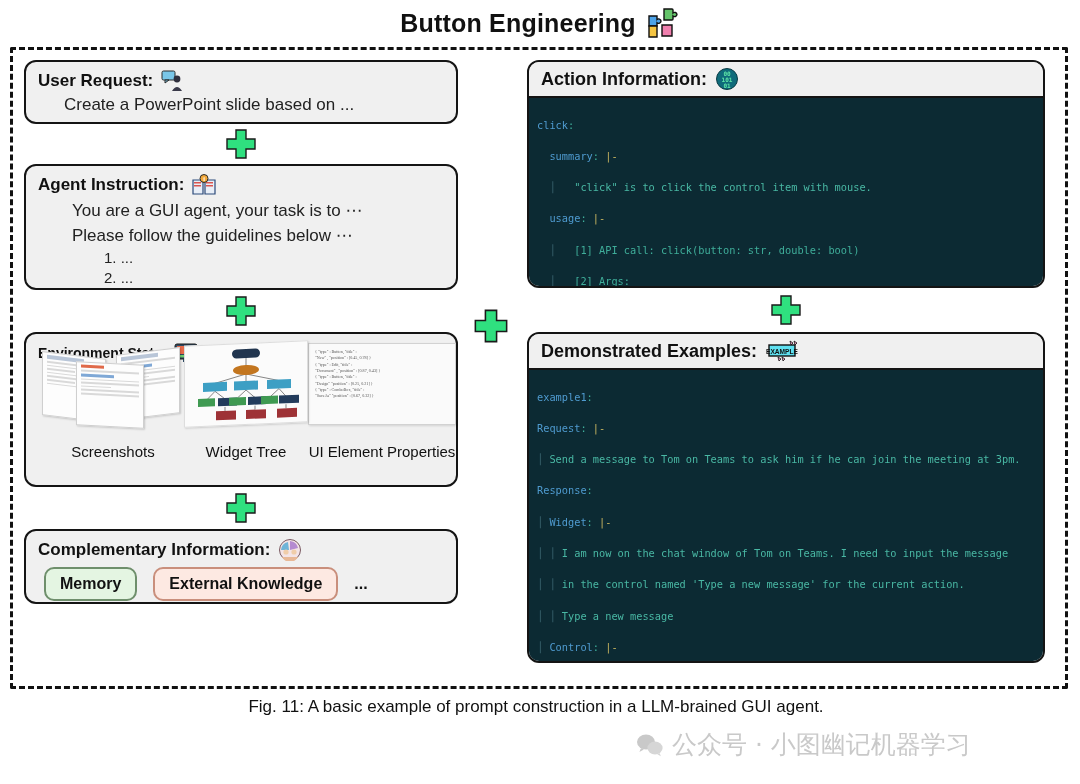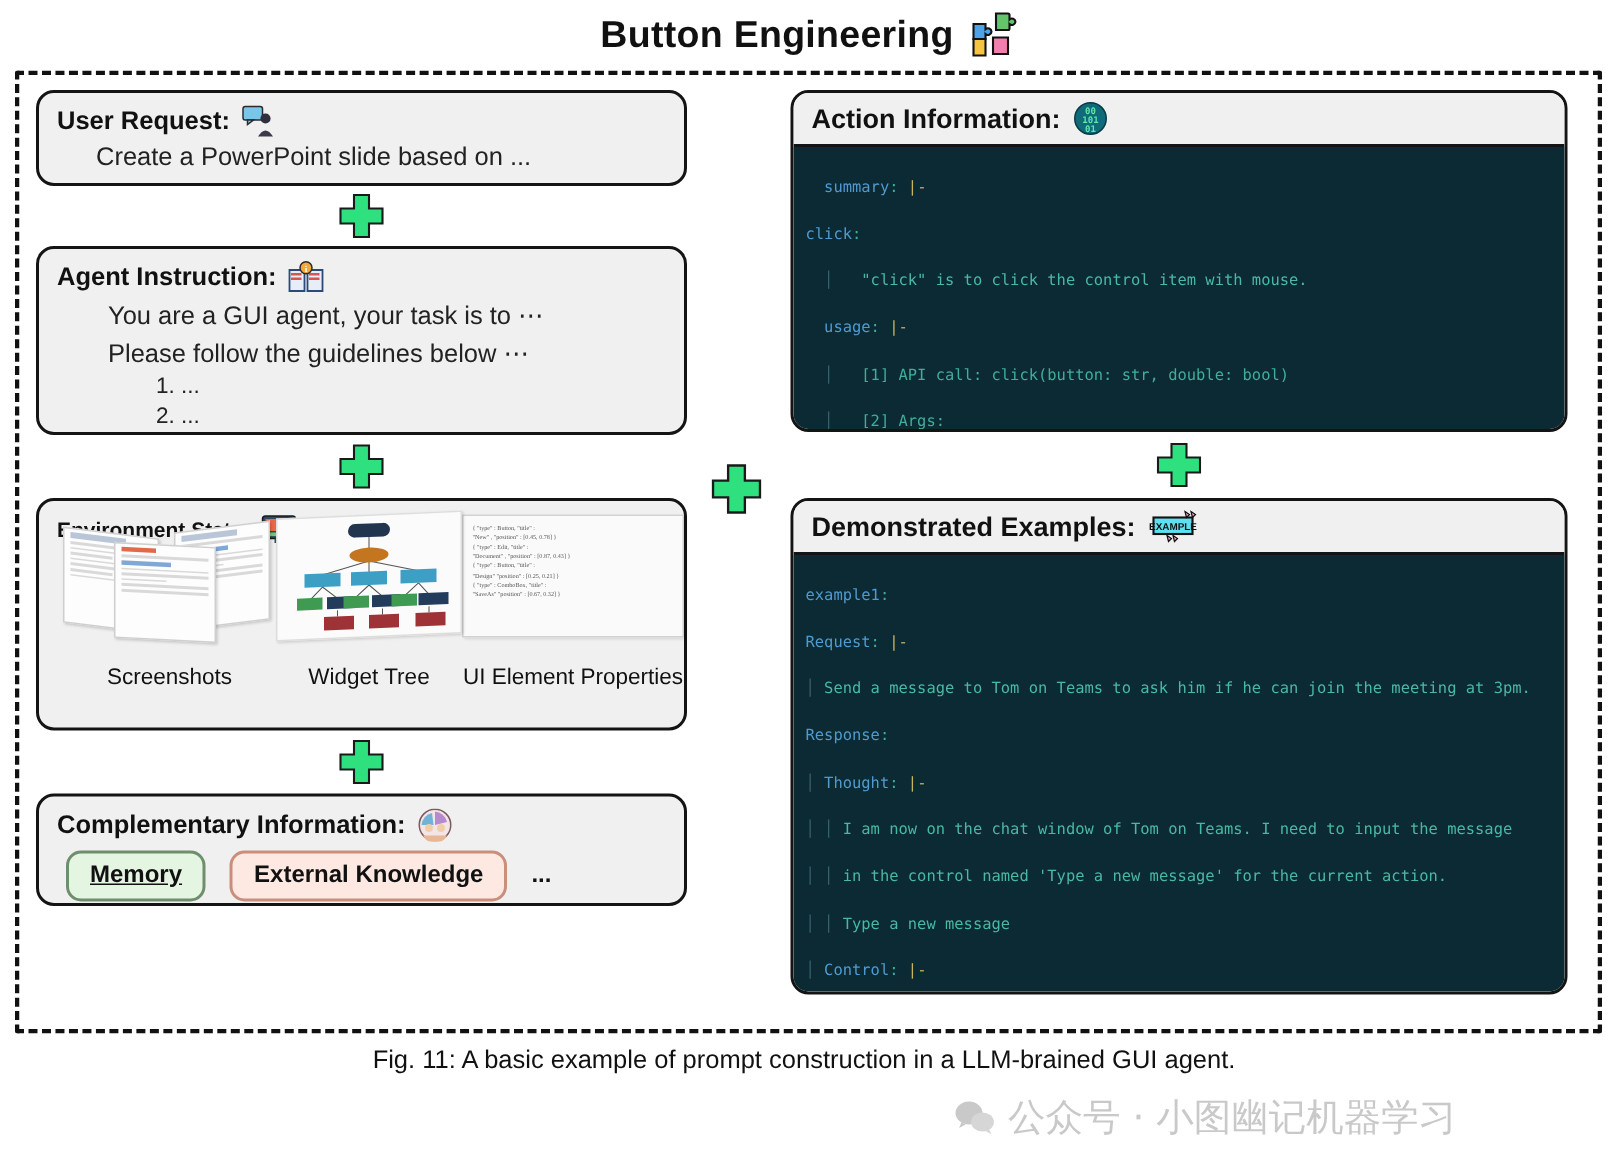--- a/index.html
+++ b/index.html
@@ -73,21 +73,21 @@
     box-shadow:1px 1px 2px rgba(0,0,0,.12);
   }
   .props div{white-space:nowrap;}
   
   .comp-info{padding:8px 12px 10px 12px;height:75px;}
   .chips{display:flex;align-items:center;gap:16px;margin-top:6px;margin-left:6px;}
   .chip{
     border:2px solid #555;border-radius:10px;padding:6px 14px;
     font-size:16px;font-weight:bold;color:#111;
   }
-  .chip.memory{background:#e4f5e2;border-color:#6f8f6c;text-decoration:underline;}
+  .chip.memory{background:#e4f5e2;border-color:#6f8f6c;}
   .chip.external{background:#fde9e2;border-color:#c98f7c;}
   .ellipsis-chip{font-size:16px;font-weight:bold;color:#111;}
   
   .plus{
     display:flex;justify-content:center;align-items:center;
     font-size:30px;line-height:1;color:#2fe07f;user-select:none;
   }
   .plus svg{display:block;}
   .plus-mid{
     position:absolute;left:471px;top:306px;width:40px;height:40px;
@@ -335,22 +335,22 @@
           <svg viewBox="0 0 24 22" width="24" height="22">
             <circle cx="12" cy="11" r="10.5" fill="#0f6b7a" stroke="#0a3b45" stroke-width="1"></circle>
             <text x="12" y="8" font-size="6" text-anchor="middle" fill="#5fe8a8" font-family="DejaVu Sans Mono, monospace">00</text>
             <text x="12" y="14" font-size="6" text-anchor="middle" fill="#5fe8a8" font-family="DejaVu Sans Mono, monospace">101</text>
             <text x="12" y="20" font-size="6" text-anchor="middle" fill="#5fe8a8" font-family="DejaVu Sans Mono, monospace">01</text>
           </svg>
         </span>
       </div>
     </div>
     <div class="code-body" style="height:180px">
+<div class="ln"><span class="k">click</span><span class="v">:</span></div>
 <div class="ln"><span class="gut">  </span><span class="k">summary</span><span class="v">: </span><span class="pipe">|-</span></div>
-<div class="ln"><span class="k">click</span><span class="v">:</span></div>
 <div class="ln"><span class="gut">  │ </span><span class="str">  "click" is to click the control item with mouse.</span></div>
 <div class="ln"><span class="gut">  </span><span class="k">usage</span><span class="v">: </span><span class="pipe">|-</span></div>
 <div class="ln"><span class="gut">  │ </span><span class="v">  [1] API call: click(button: str, double: bool)</span></div>
 <div class="ln"><span class="gut">  │ </span><span class="v">  [2] Args:</span></div>
 
 
 
 
     </div>
   </div>
@@ -373,21 +373,21 @@
             <path d="M13 17 l3 2 -2 2 z M17 17 l3 2 -2 2 z" fill="#f5a0c8" stroke="#111" stroke-width=".8"></path>
           </svg>
         </span>
       </div>
     </div>
     <div class="code-body" style="height:283px">
 <div class="ln"><span class="k">example1</span><span class="v">:</span></div>
 <div class="ln"><span class="k">Request</span><span class="v">: </span><span class="pipe">|-</span></div>
 <div class="ln"><span class="gut">│ </span><span class="str">Send a message to Tom on Teams to ask him if he can join the meeting at 3pm.</span></div>
 <div class="ln"><span class="k">Response</span><span class="v">:</span></div>
-<div class="ln"><span class="gut">│ </span><span class="k">Thought</span><span class="v">: </span><span class="pipe">|-</span></div>
+<div class="ln"><span class="gut">│ </span><span class="k">Widget</span><span class="v">: </span><span class="pipe">|-</span></div>
 <div class="ln"><span class="gut">│ │ </span><span class="str">I am now on the chat window of Tom on Teams. I need to input the message</span></div>
 <div class="ln"><span class="gut">│ │ </span><span class="str">in the control named 'Type a new message' for the current action.</span></div>
 <div class="ln"><span class="gut">│ │ </span><span class="str">Type a new message</span></div>
 <div class="ln"><span class="gut">│ </span><span class="k">Control</span><span class="v">: </span><span class="pipe">|-</span></div>
 
 
 
 
 
 

